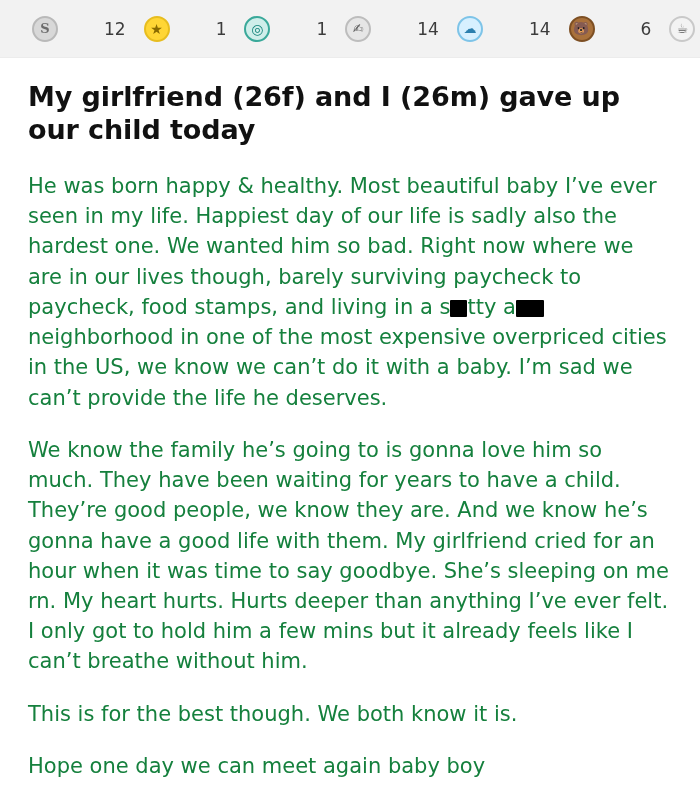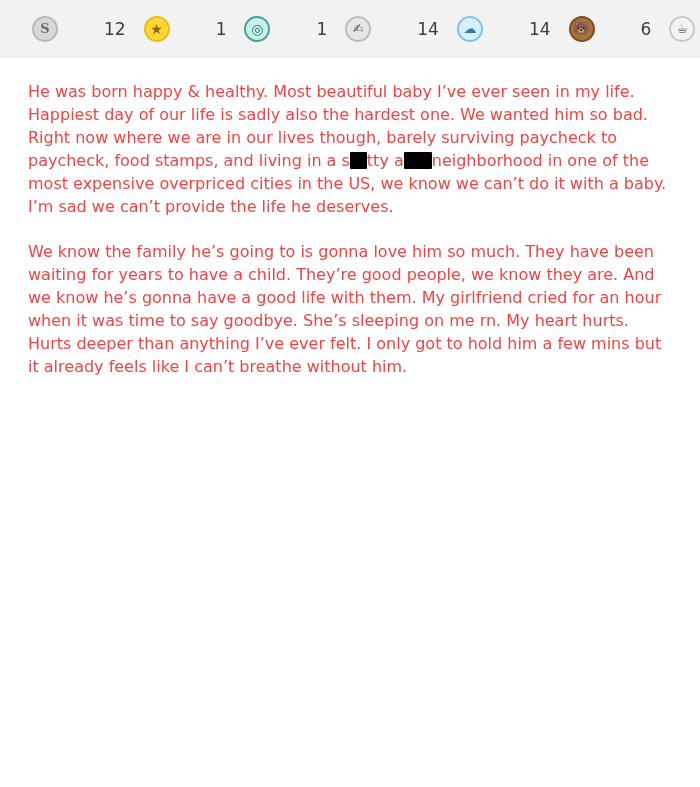--- a/index.html
+++ b/index.html
@@ -119,23 +119,23 @@
   }
   .post-title {
     font-size: 27px;
     line-height: 1.24;
     font-weight: bold;
     color: #111;
     margin: 0 0 24px 0;
     letter-spacing: -0.1px;
   }
   .post-body p {
-    font-size: 16px;
+    font-size: 21px;
     line-height: 1.44;
-    color: #ef4444;
+    color: #15803d;
     margin: 0 0 22px 0;
   }
   .post-body p:last-child {
     margin-bottom: 0;
   }
   .redact {
     display: inline-block;
     background: #000;
     color: transparent;
     border-radius: 1px;
@@ -181,21 +181,24 @@
       <span class="award-icon ic-tea">☕</span>
       <span class="award-count">2</span>
     </div>
     <div class="award">
       <span class="award-icon ic-cat">🐱</span>
       <span class="award-count">4</span>
     </div>
   </div>
 
   <div class="content">
+    <h1 class="post-title">My girlfriend (26f) and I (26m) gave up our child today</h1>
 
     <div class="post-body">
       <p><span>He was born happy &amp; healthy. Most beautiful baby I’ve ever seen in my life. Happiest day of our life is sadly also the hardest one. We wanted him so bad. Right now where we are in our lives though, barely surviving paycheck to paycheck, food stamps, and living in a s</span><span class="redact redact-1"></span><span>tty a</span><span class="redact redact-2"></span><span>neighborhood in one of the most expensive overpriced cities in the US, we know we can’t do it with a baby. I’m sad we can’t provide the life he deserves.</span></p>
 
       <p>We know the family he’s going to is gonna love him so much. They have been waiting for years to have a child. They’re good people, we know they are. And we know he’s gonna have a good life with them. My girlfriend cried for an hour when it was time to say goodbye. She’s sleeping on me rn. My heart hurts. Hurts deeper than anything I’ve ever felt. I only got to hold him a few mins but it already feels like I can’t breathe without him.</p>
+      <p>This is for the best though. We both know it is.</p>
+      <p>Hope one day we can meet again baby boy</p>
     </div>
   </div>
 
 </div>
 
 </body></html>

